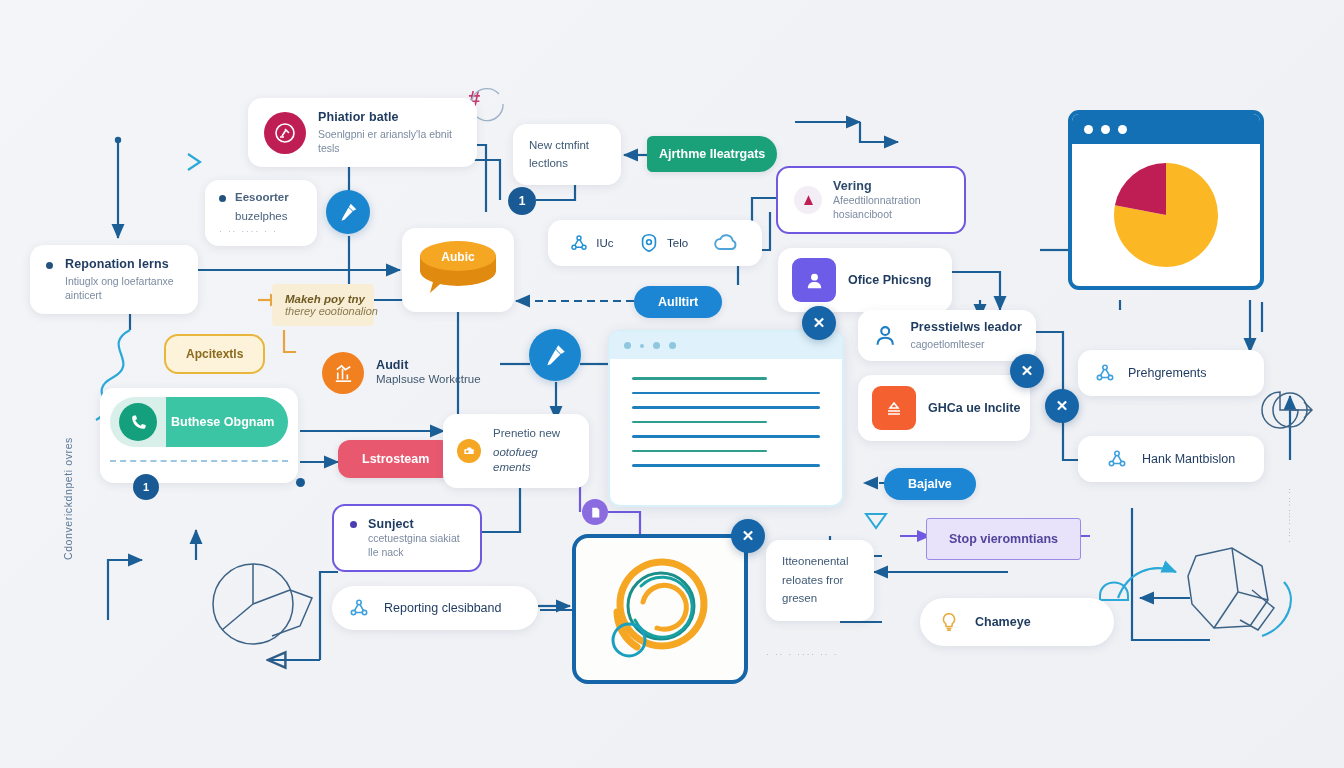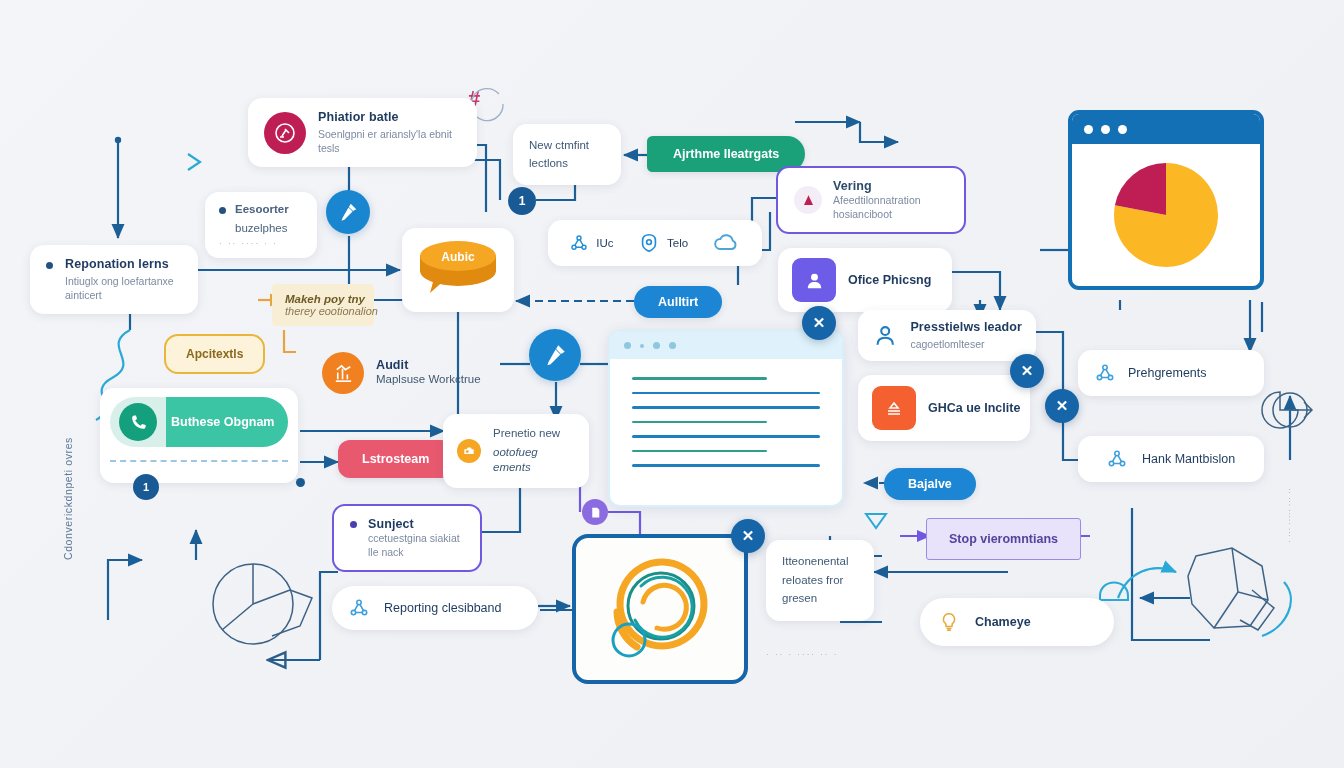--- a/index.html
+++ b/index.html
@@ -61,21 +61,21 @@
   }
   .sq-purple { width:44px; height:44px; background:#6c5ce7; }
   .sq-orange { width:44px; height:44px; background:#f4602f; }
 
   
   .pill {
     display:flex; align-items:center; justify-content:center;
     font-size: 12.5px; font-weight: 600; color:#ffffff;
     box-shadow: 0 2px 7px rgba(40,60,90,.12);
   }
-  .pill-green { background:#1aa179; border-radius: 8px 26px 26px 8px; padding:11px 26px; }
+  .pill-green { background:#1aa179; border-radius: 8px 26px 26px 8px; padding:11px 12px; }
   .pill-blue  { background:#1c86d4; border-radius:22px; padding:9px 24px; }
   .pill-pink  { background:#e8596f; border-radius:12px; padding:12px 24px; }
 
   
   .box-amber {
     background:#fdf3da; border:2px solid #e9b63c; border-radius:14px;
     padding:11px 20px; font-size:12px; color:#8a6a1d; font-weight:600;
   }
   .box-cream {
     background:#f8eed6; border-radius:4px; padding:9px 13px;font-style:italic;
@@ -362,21 +362,21 @@
         <circle cx="12" cy="12" r="9"></circle>
         <path d="M9,15 L13,9 M12,8 L16,12 M7,16 L11,16"></path>
       </svg>
     </div>
     <div class="txt">
       <div class="title">Phiatior batle</div>
       <div class="sub">Soenlgpni er ariansly'la ebnit tesls</div>
     </div>
   </div>
 
-  <div class="node card tight" style="left:205px; top:180px; width:112px; flex-direction:column; align-items:flex-start; gap:3px;margin-top:12px;">
+  <div class="node card tight" style="left:205px; top:180px; width:112px; flex-direction:column; align-items:flex-start; gap:3px;">
     <div style="display:flex;gap:9px;align-items:flex-start;">
       <div class="bullet"></div>
       <div class="txt">
         <div class="sub" style="font-size:11.5px;color:#4a637d;font-weight:600;">Eesoorter</div>
         <div class="sub" style="font-size:11.5px;color:#4a637d;">buzelphes</div>
       </div>
     </div>
     <div class="micro-dots">· ·· ···· · ·</div>
   </div>
 

